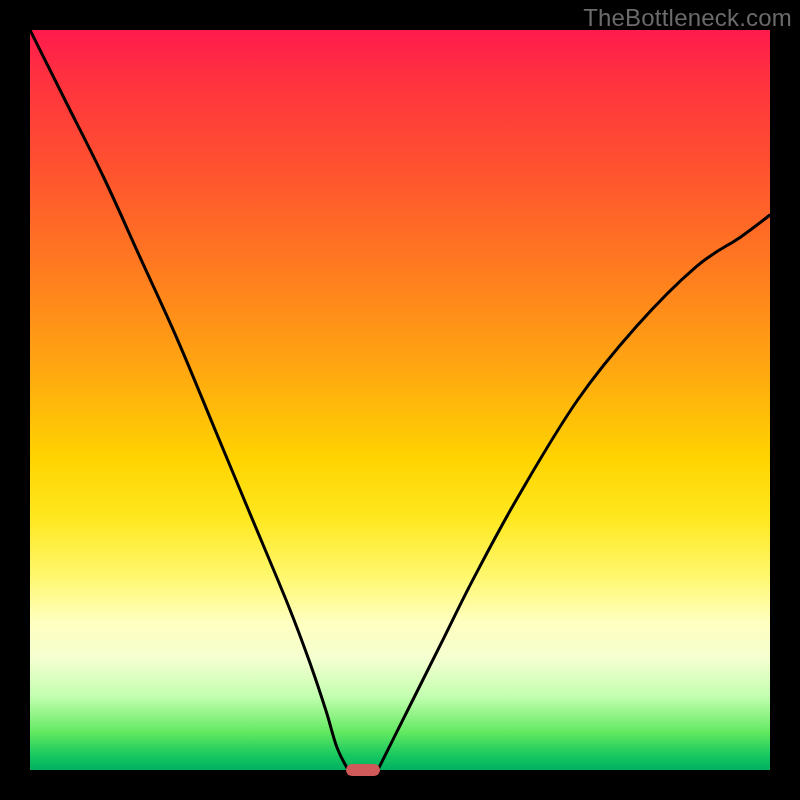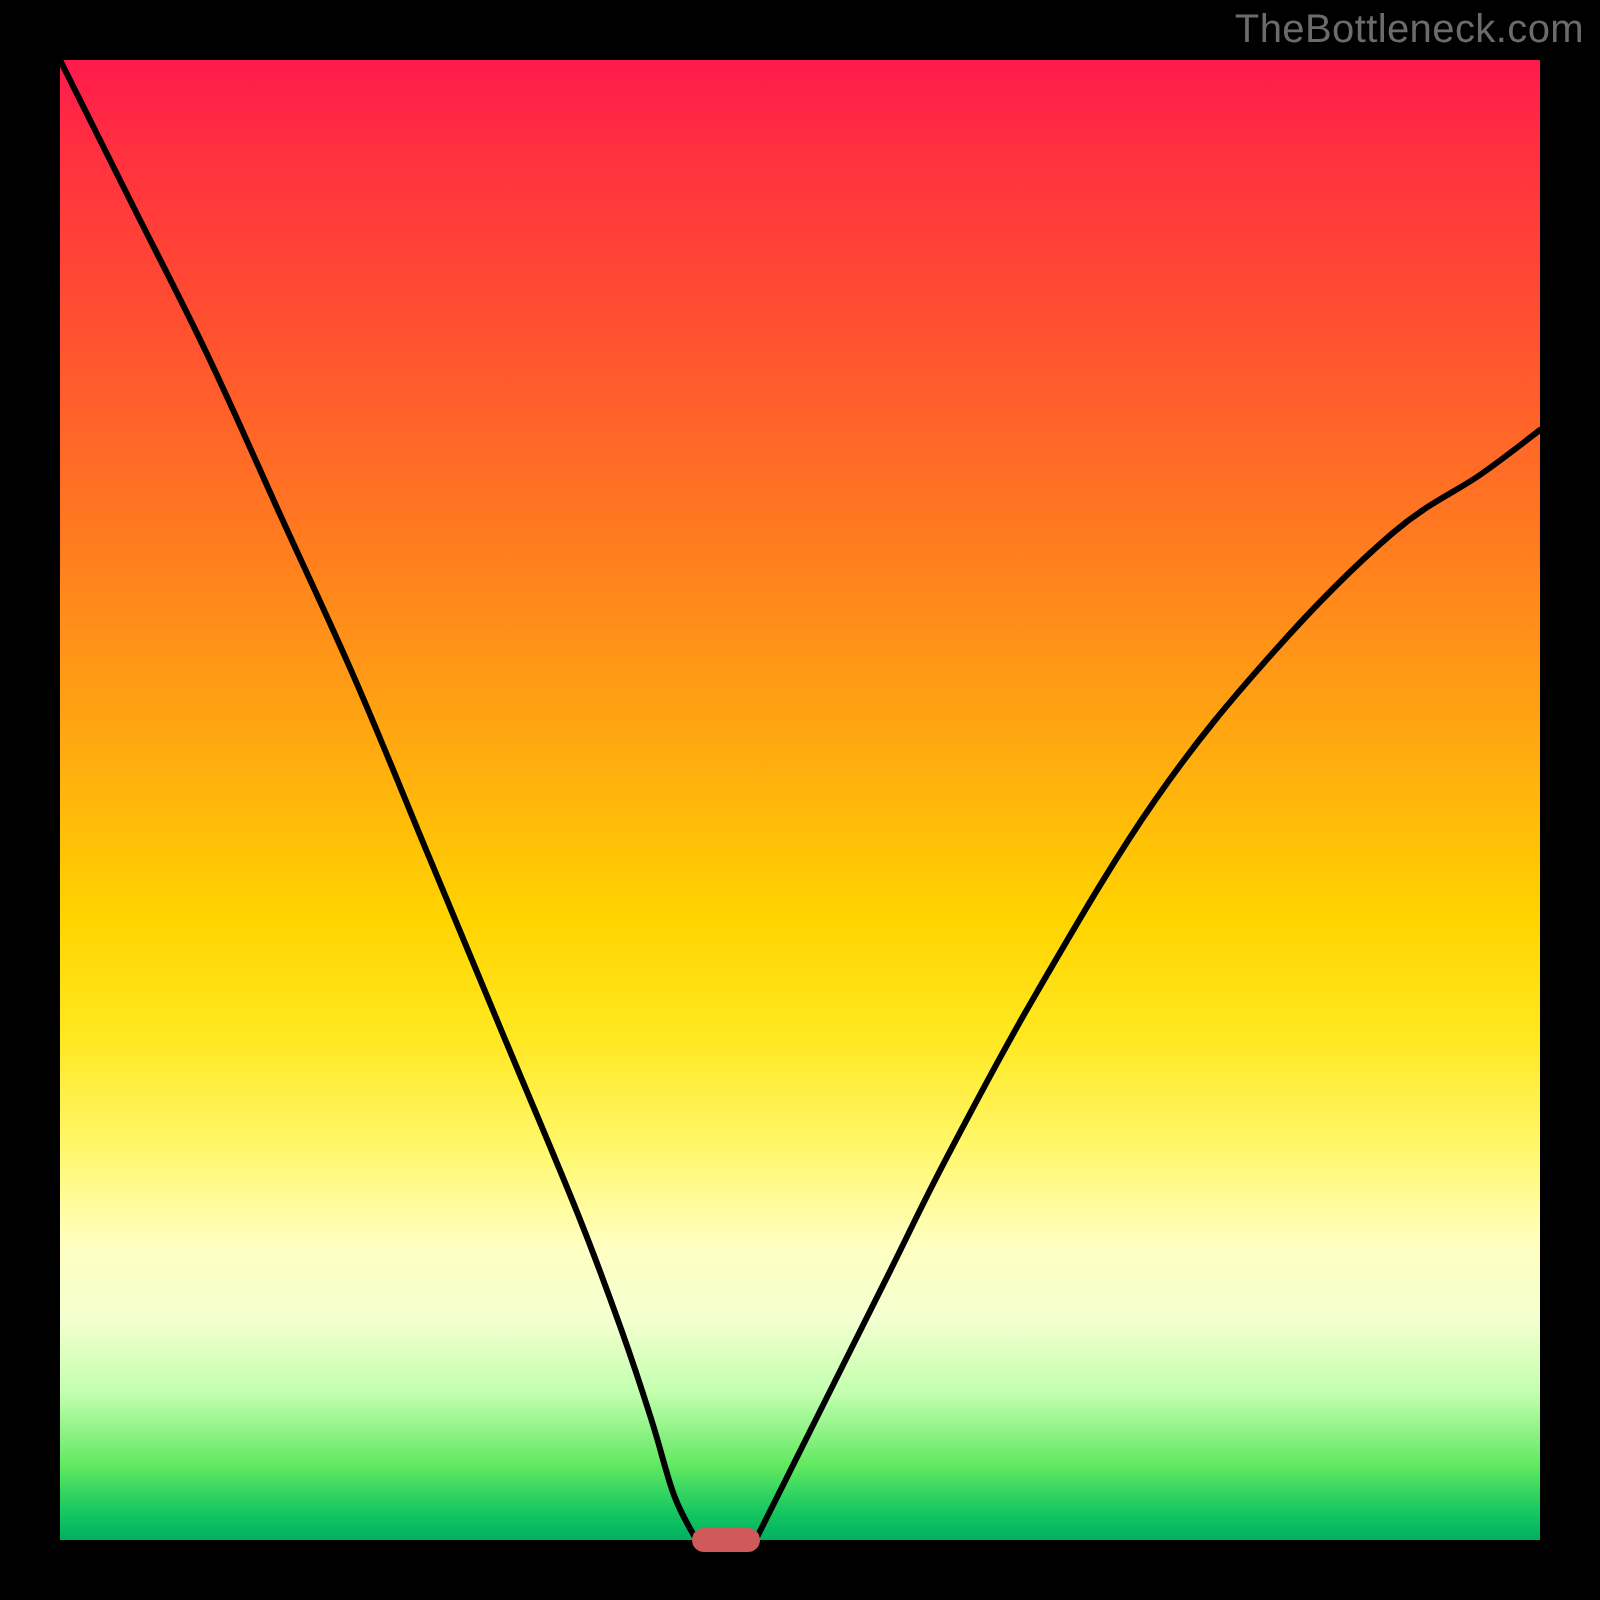--- a/index.html
+++ b/index.html
@@ -56,21 +56,21 @@
     height: 12px;
     border-radius: 6px;
     background: #d05a5a;
     bottom: -6px;
   }
   .watermark {
     position: absolute;
     top: 4px;
     right: 8px;
     color: #6b6b6b;
-    font-size: 20px;
+    font-size: 24px;
     font-weight: 500;
     letter-spacing: 0.2px;
   }
 </style>
 </head>
 <body>
 
 <div class="frame">
 
   <div class="plot">

